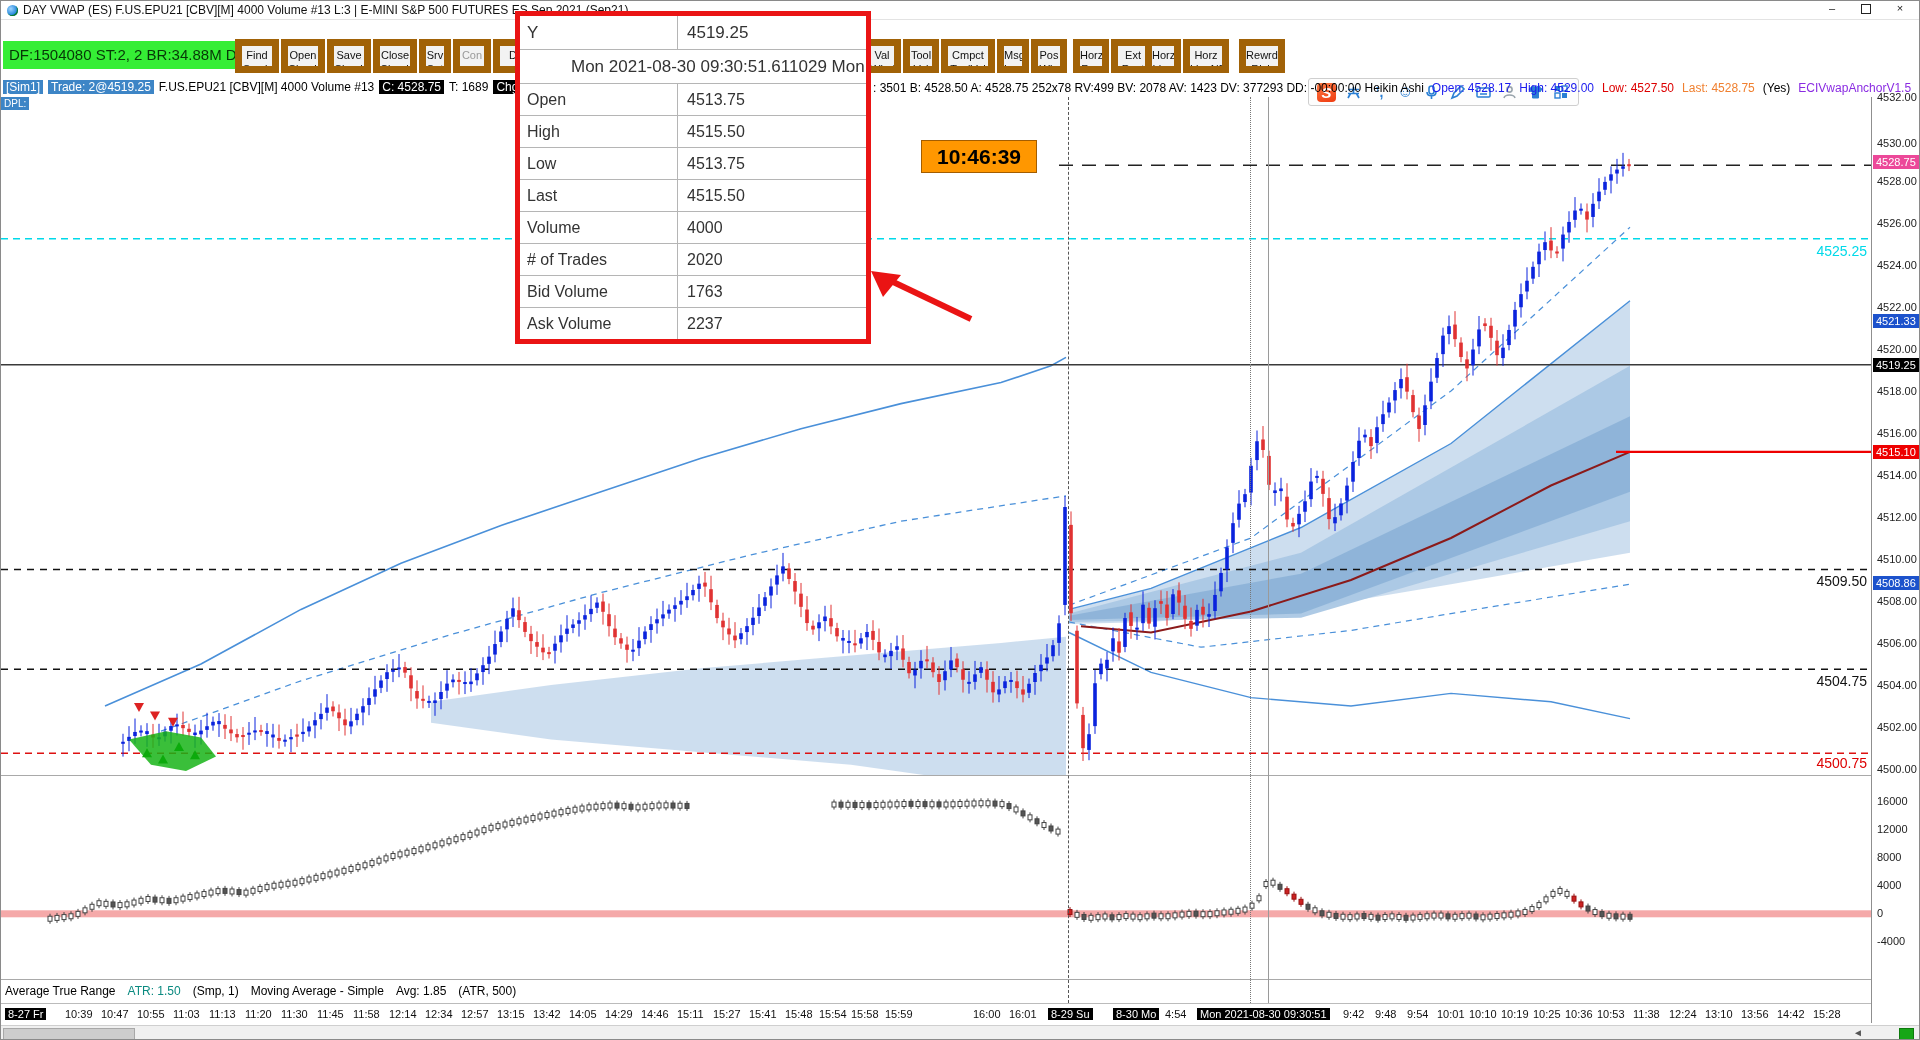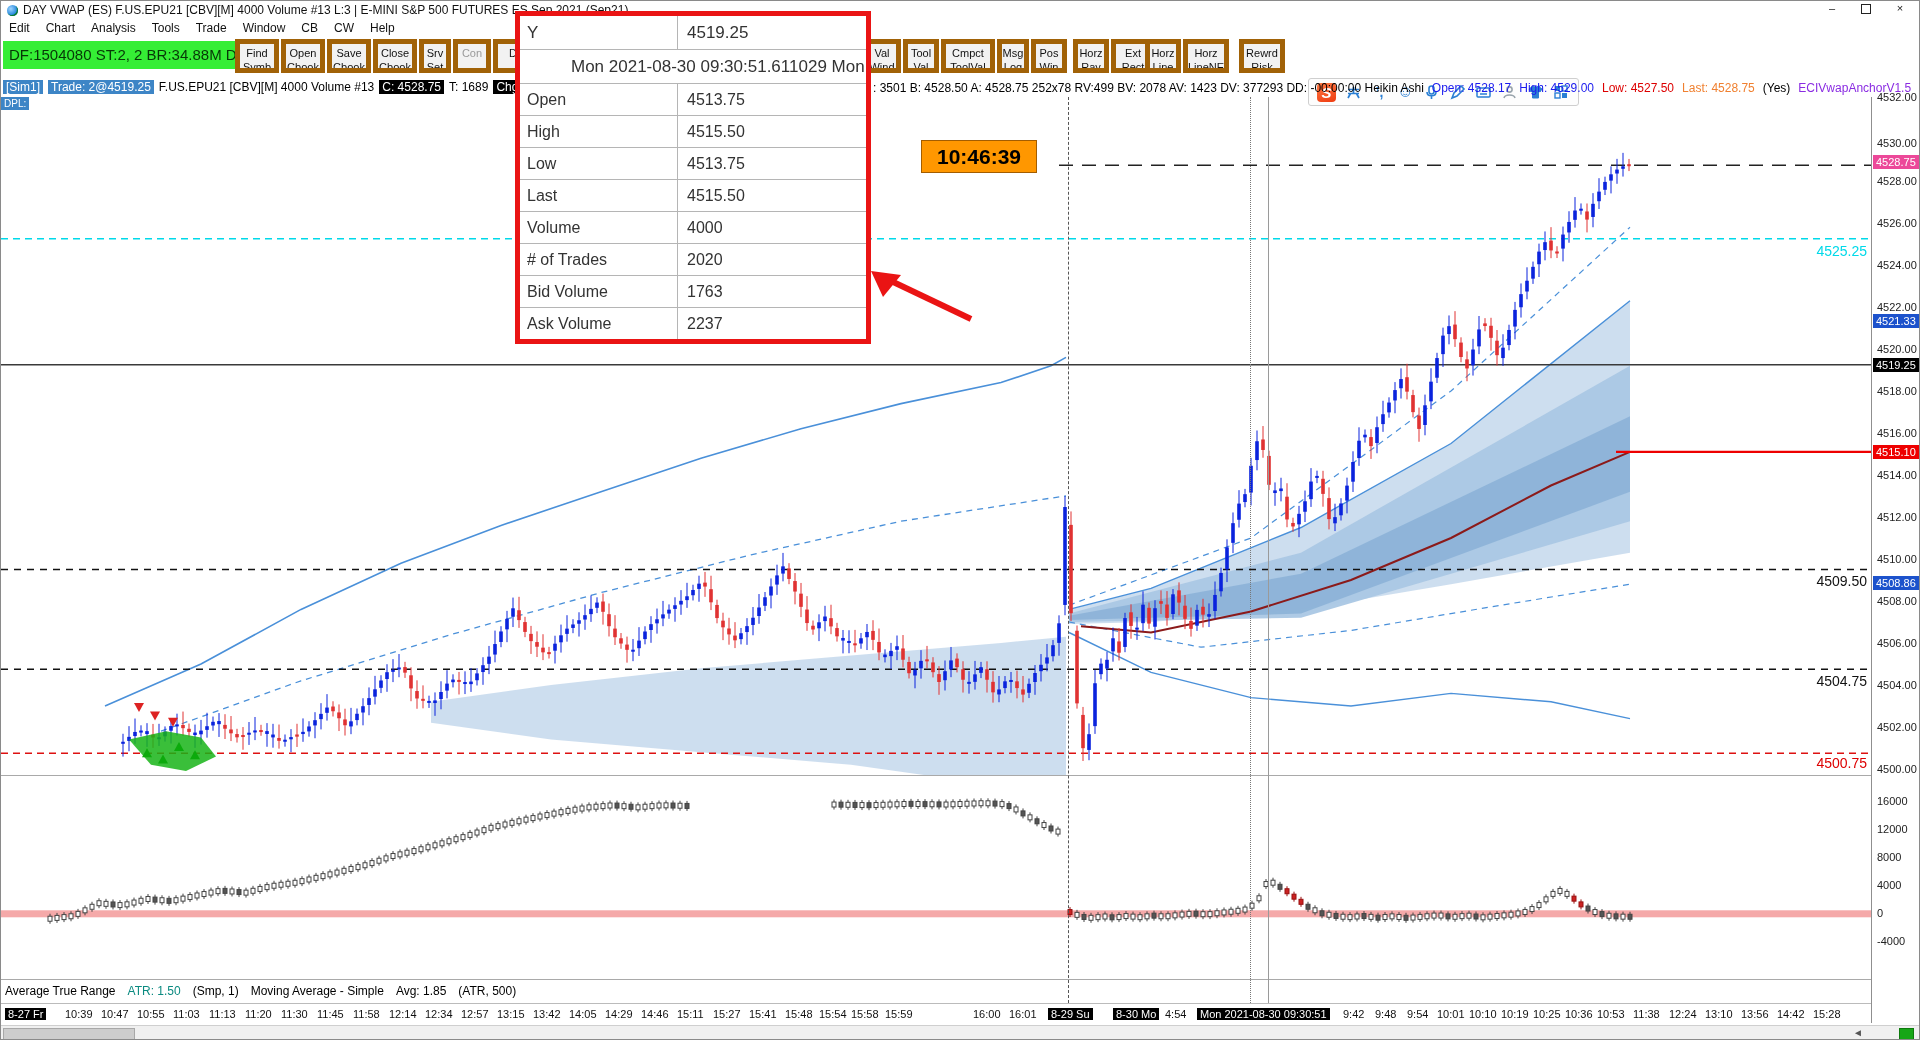--- a/index.html
+++ b/index.html
@@ -13,21 +13,21 @@
   .winbtn{width:34px;height:16px;text-align:center;font-size:11px;color:#222;line-height:15px;cursor:default;}
   #win-controls{position:absolute;right:4px;top:0;display:flex;}
   #max-box{display:inline-block;width:8px;height:8px;border:1px solid #222;margin-top:3px;}
   
   #menubar{position:absolute;left:0;top:18px;width:1920px;height:18px;background:#fff;display:flex;align-items:center;border-bottom:1px solid #eee;}
   .menu-item{font-size:12px;color:#111;padding:0 8px;}
   
   #toolbar{position:absolute;left:0;top:36px;width:1920px;height:44px;background:#fff;}
   #green-status{position:absolute;left:2px;top:4px;width:230px;height:28px;background:#35ee35;color:#063;color:#052;
     font-size:15px;line-height:28px;padding-left:6px;color:#073807;white-space:nowrap;overflow:hidden;}
-  .tbtn{position:absolute;top:2px;height:34px;background:#f2f2f2;border:5px solid #a16207;box-sizing:border-box;
+  .tbtn{position:absolute;top:2px;height:34px;background:#f2f2f2;border:7px solid #a16207;box-sizing:border-box;
     font-size:11px;line-height:1.25;text-align:center;color:#111;padding-top:3px;overflow:hidden;white-space:nowrap;}
   .tbtn.dis{color:#9a9a9a;}
   
   #ime-bar{position:absolute;left:1307px;top:41px;height:26px;display:flex;align-items:center;gap:9px;
     background:#fdfdfd;border:1px solid #cfcfcf;border-radius:3px;padding:0 8px;}
   #sogou-logo{width:19px;height:19px;border-radius:4px;background:linear-gradient(160deg,#ff7a45,#ef3c10);
     color:#fff;font-weight:bold;font-style:italic;font-size:15px;text-align:center;line-height:19px;}
   .ime-ic{width:17px;height:17px;display:flex;align-items:center;justify-content:center;}
   .ime-ic svg{display:block;}
   
@@ -80,31 +80,20 @@
   <div id="titlebar">
     <div id="title-icon"></div>
     <div id="title-text">DAY VWAP (ES) F.US.EPU21 [CBV][M]  4000 Volume  #13 L:3 | E-MINI S&amp;P 500 FUTURES ES Sep 2021 (Sep21)</div>
     <div id="win-controls">
       <div class="winbtn">–</div>
       <div class="winbtn"><span id="max-box"></span></div>
       <div class="winbtn">×</div>
     </div>
   </div>
 
-  <div id="menubar">
-      <div class="menu-item">Edit</div>
-      <div class="menu-item">Chart</div>
-      <div class="menu-item">Analysis</div>
-      <div class="menu-item">Tools</div>
-      <div class="menu-item">Trade</div>
-      <div class="menu-item">Window</div>
-      <div class="menu-item">CB</div>
-      <div class="menu-item">CW</div>
-      <div class="menu-item">Help</div>
-    </div>
 
   <div id="toolbar">
     <div id="green-status">DF:1504080  ST:2, 2  BR:34.88M  DL:0</div>
     <div id="tb-buttons">
         <div class="tbtn" style="left: 234px; width: 44px;">Find<br>Symb</div>
         <div class="tbtn" style="left: 280px; width: 44px;">Open<br>Cbook</div>
         <div class="tbtn" style="left: 326px; width: 44px;">Save<br>Cbook</div>
         <div class="tbtn" style="left: 372px; width: 44px;">Close<br>Cbook</div>
         <div class="tbtn" style="left: 418px; width: 32px;">Srv<br>Set</div>
         <div class="tbtn dis" style="left: 452px; width: 38px;">Con<br></div>

